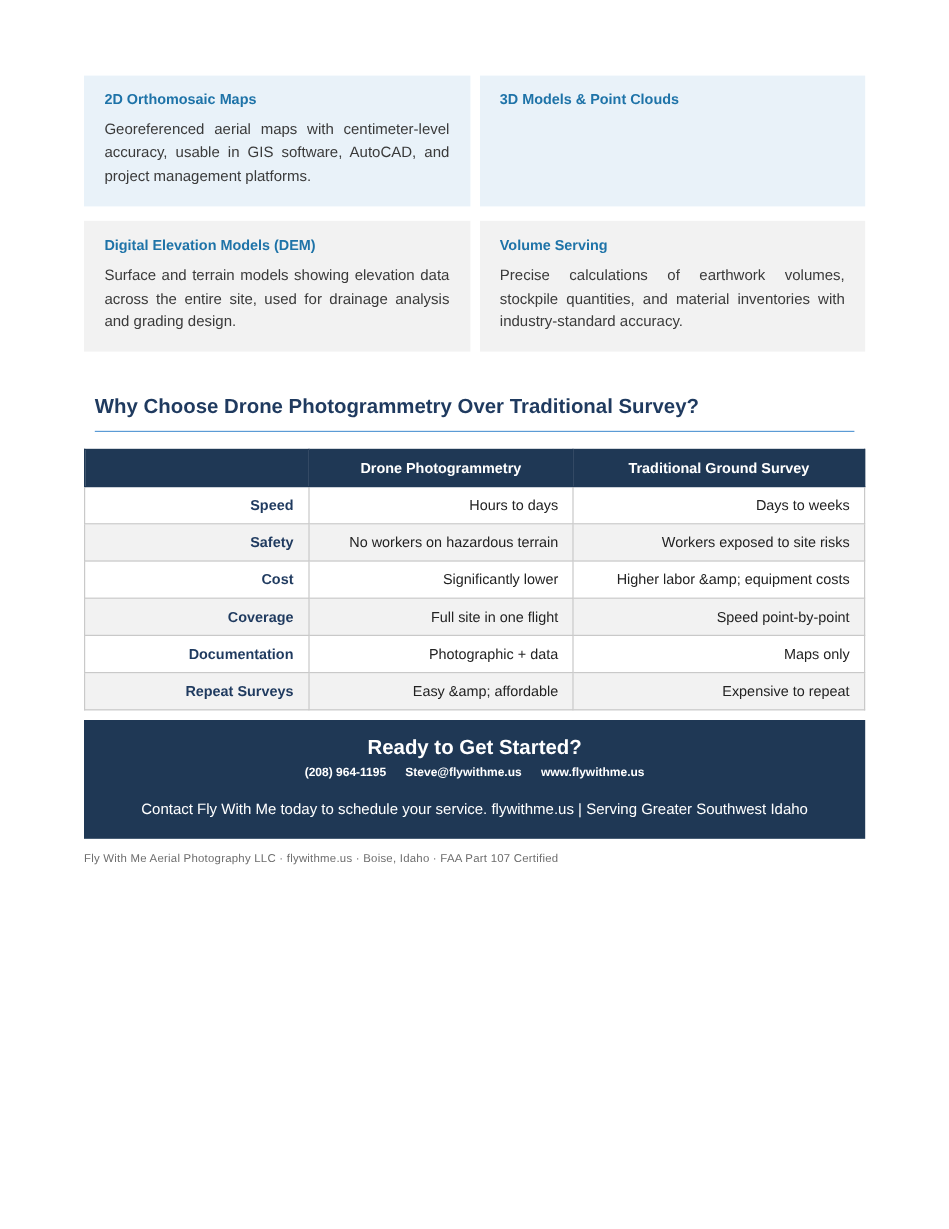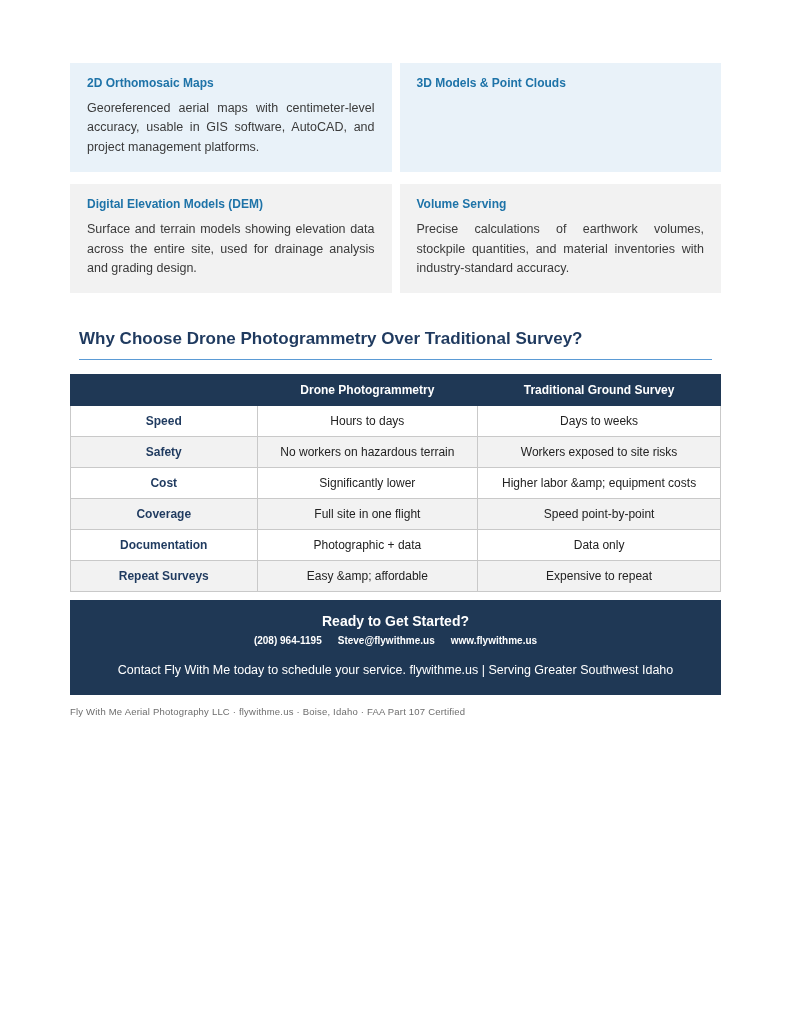--- a/index.html
+++ b/index.html
@@ -61,42 +61,42 @@
     color: #ffffff;
     font-weight: bold;
     text-align: center;
     padding: 8px 12px;
     border: 1px solid var(--navy, #1f3855);
   }
   .compare-table thead th:first-child { width: 28.7%; }
   .compare-table td, .compare-table tbody th {
     border: 1px solid #c9c9c9;
     padding: 8px 12px;
-    text-align: center;
+    text-align: right;
     vertical-align: middle;
     font-weight: normal;
     color: #222222;
   }
   .compare-table tbody th.row-label {
     font-weight: bold;
     color: var(--navy_text, #1f3a5f);
   }
   .compare-table tbody tr:nth-child(even) { background: #f2f2f2; }
   .compare-table tbody tr:nth-child(odd)  { background: #ffffff; }
 
   
   .cta {
     margin-top: 8px;
     background: var(--navy, #1f3855);
     color: #ffffff;
     text-align: center;
     padding: 13px 20px 18px 20px;
   }
   .cta-heading {
-    font-size: 14px;
+    font-size: 17px;
     font-weight: bold;
     margin-bottom: 6px;
   }
   .cta-contact {
     font-size: 10px;
     font-weight: bold;
   }
   .cta-contact span { margin: 0 8px; }
   .cta-subtext {
     font-size: 12.5px;
@@ -162,21 +162,21 @@
           <td>Higher labor &amp;amp; equipment costs</td>
         </tr>
         <tr>
           <th class="row-label">Coverage</th>
           <td>Full site in one flight</td>
           <td>Speed point-by-point</td>
         </tr>
         <tr>
           <th class="row-label">Documentation</th>
           <td>Photographic + data</td>
-          <td>Data only</td>
+          <td>Maps only</td>
         </tr>
         <tr>
           <th class="row-label">Repeat Surveys</th>
           <td>Easy &amp;amp; affordable</td>
           <td>Expensive to repeat</td>
         </tr>
       </tbody>
     </table>
   </section>
 

